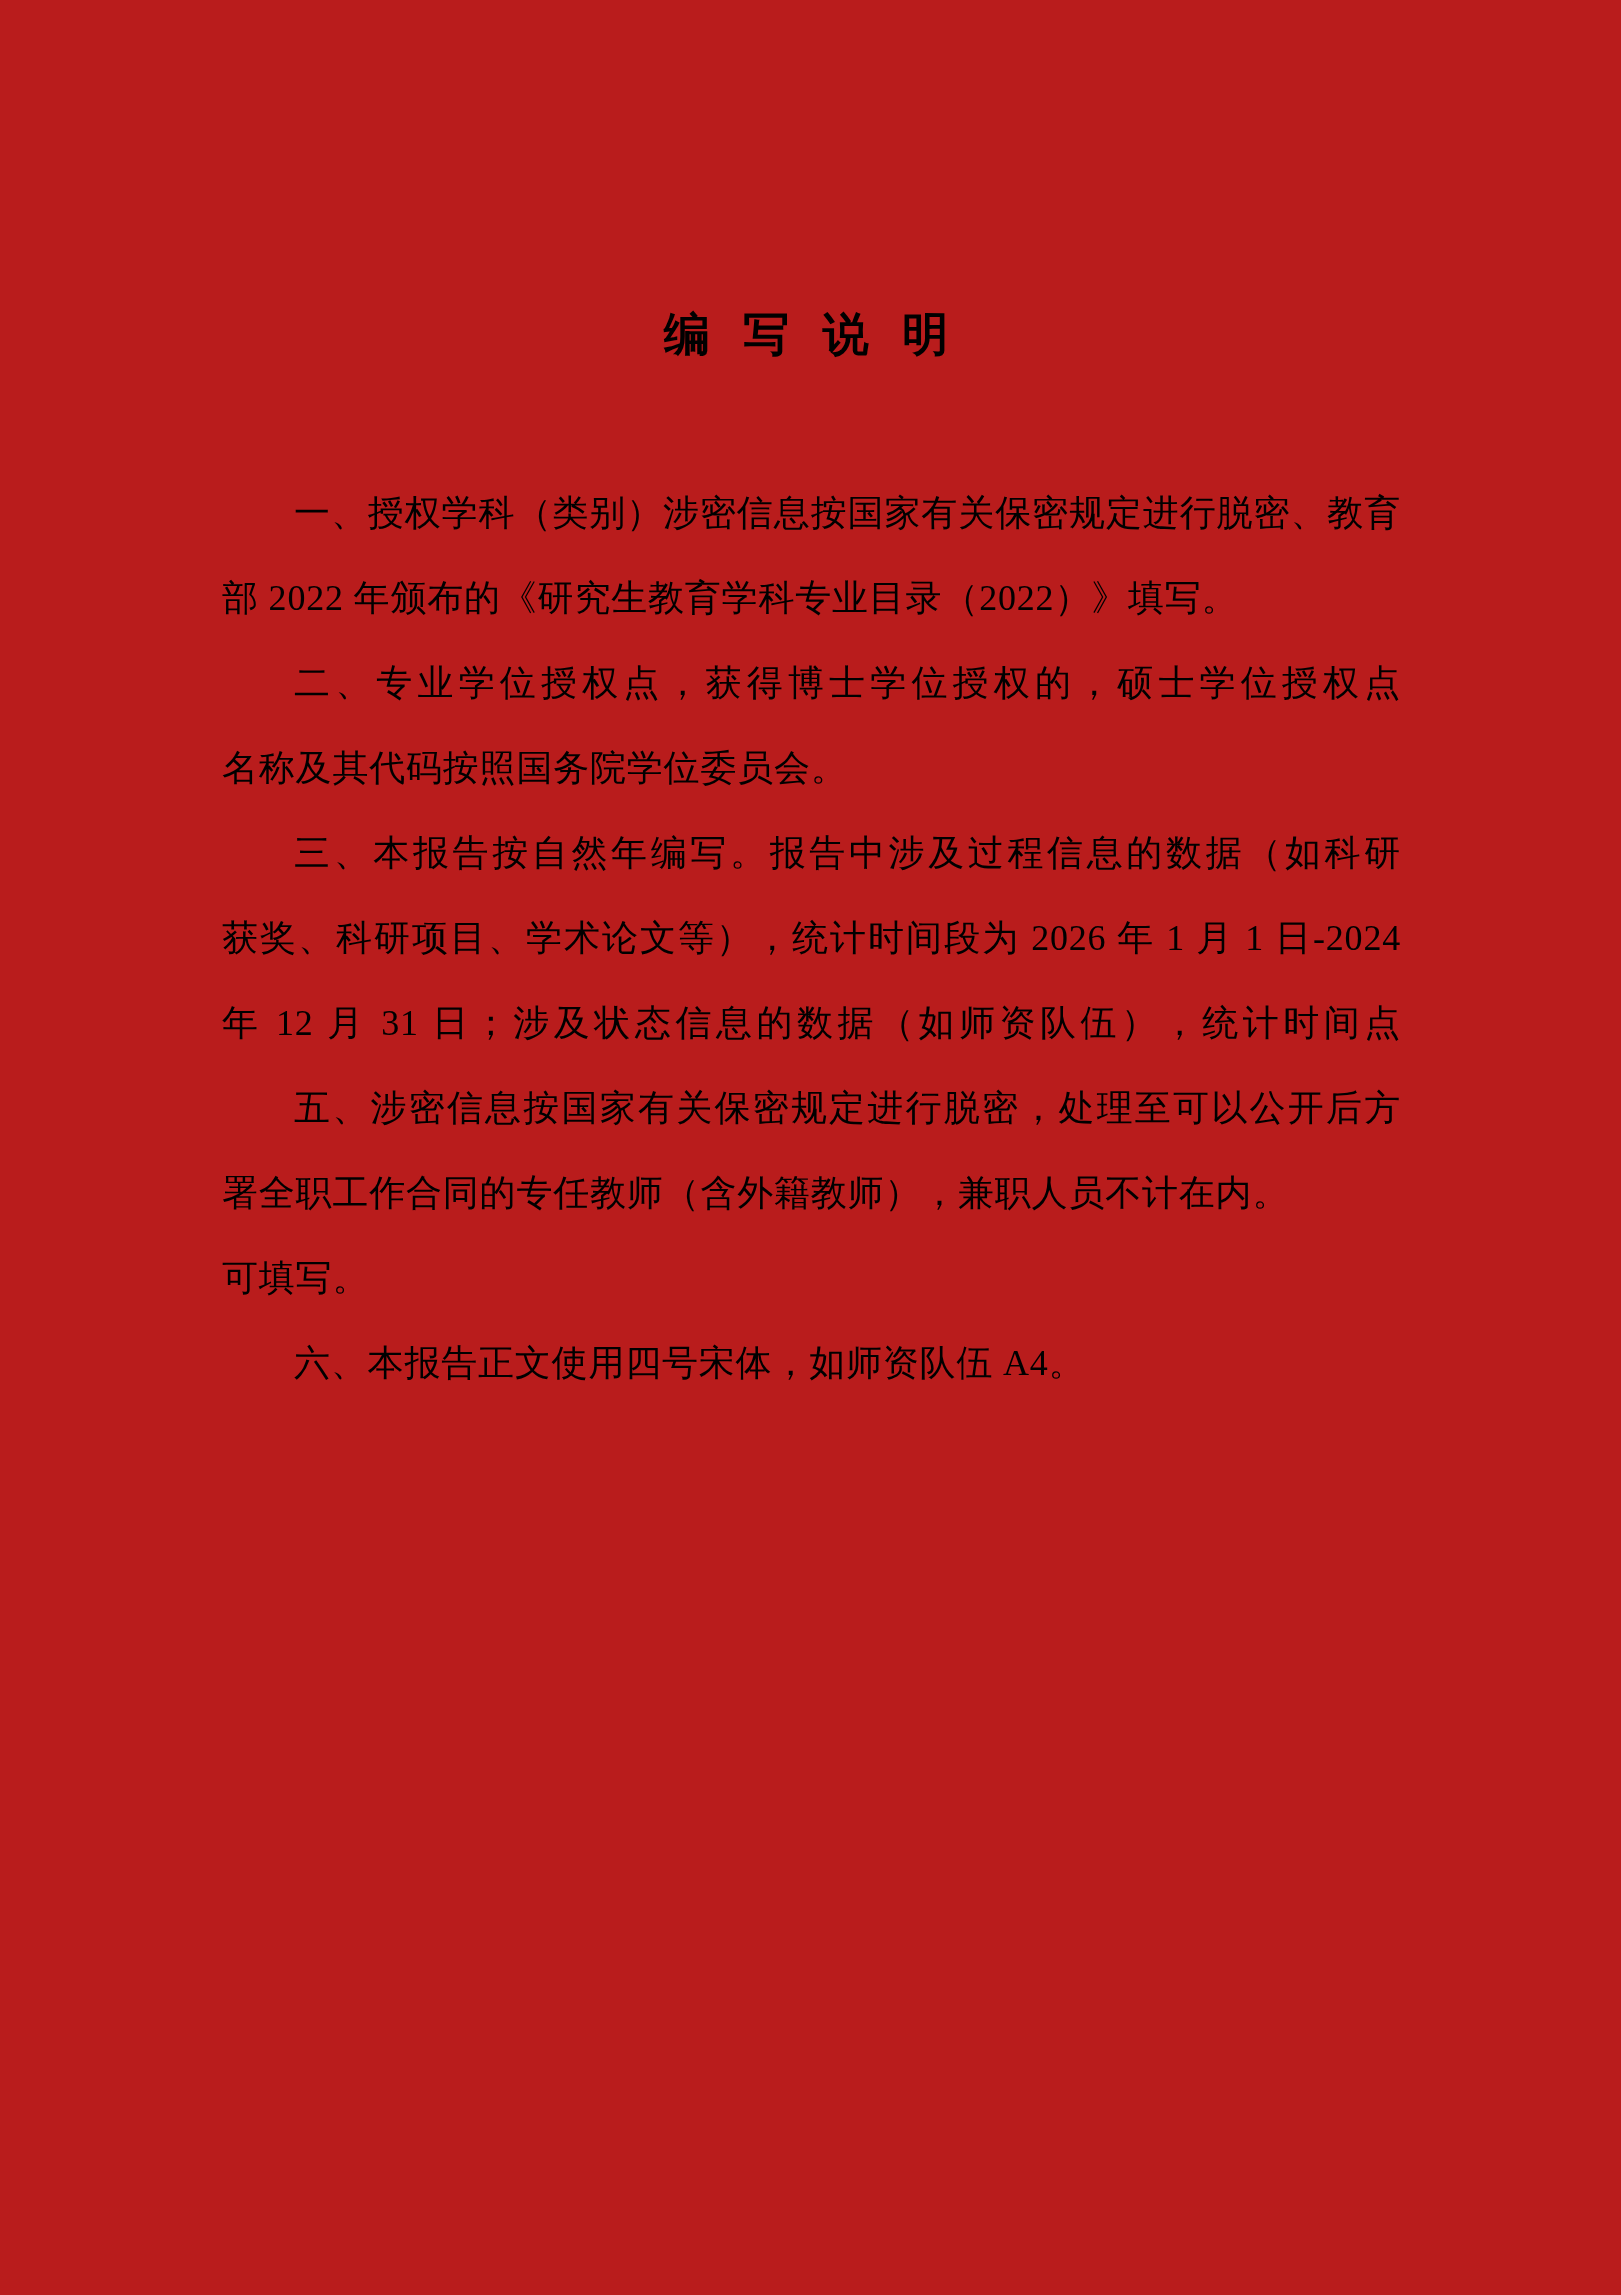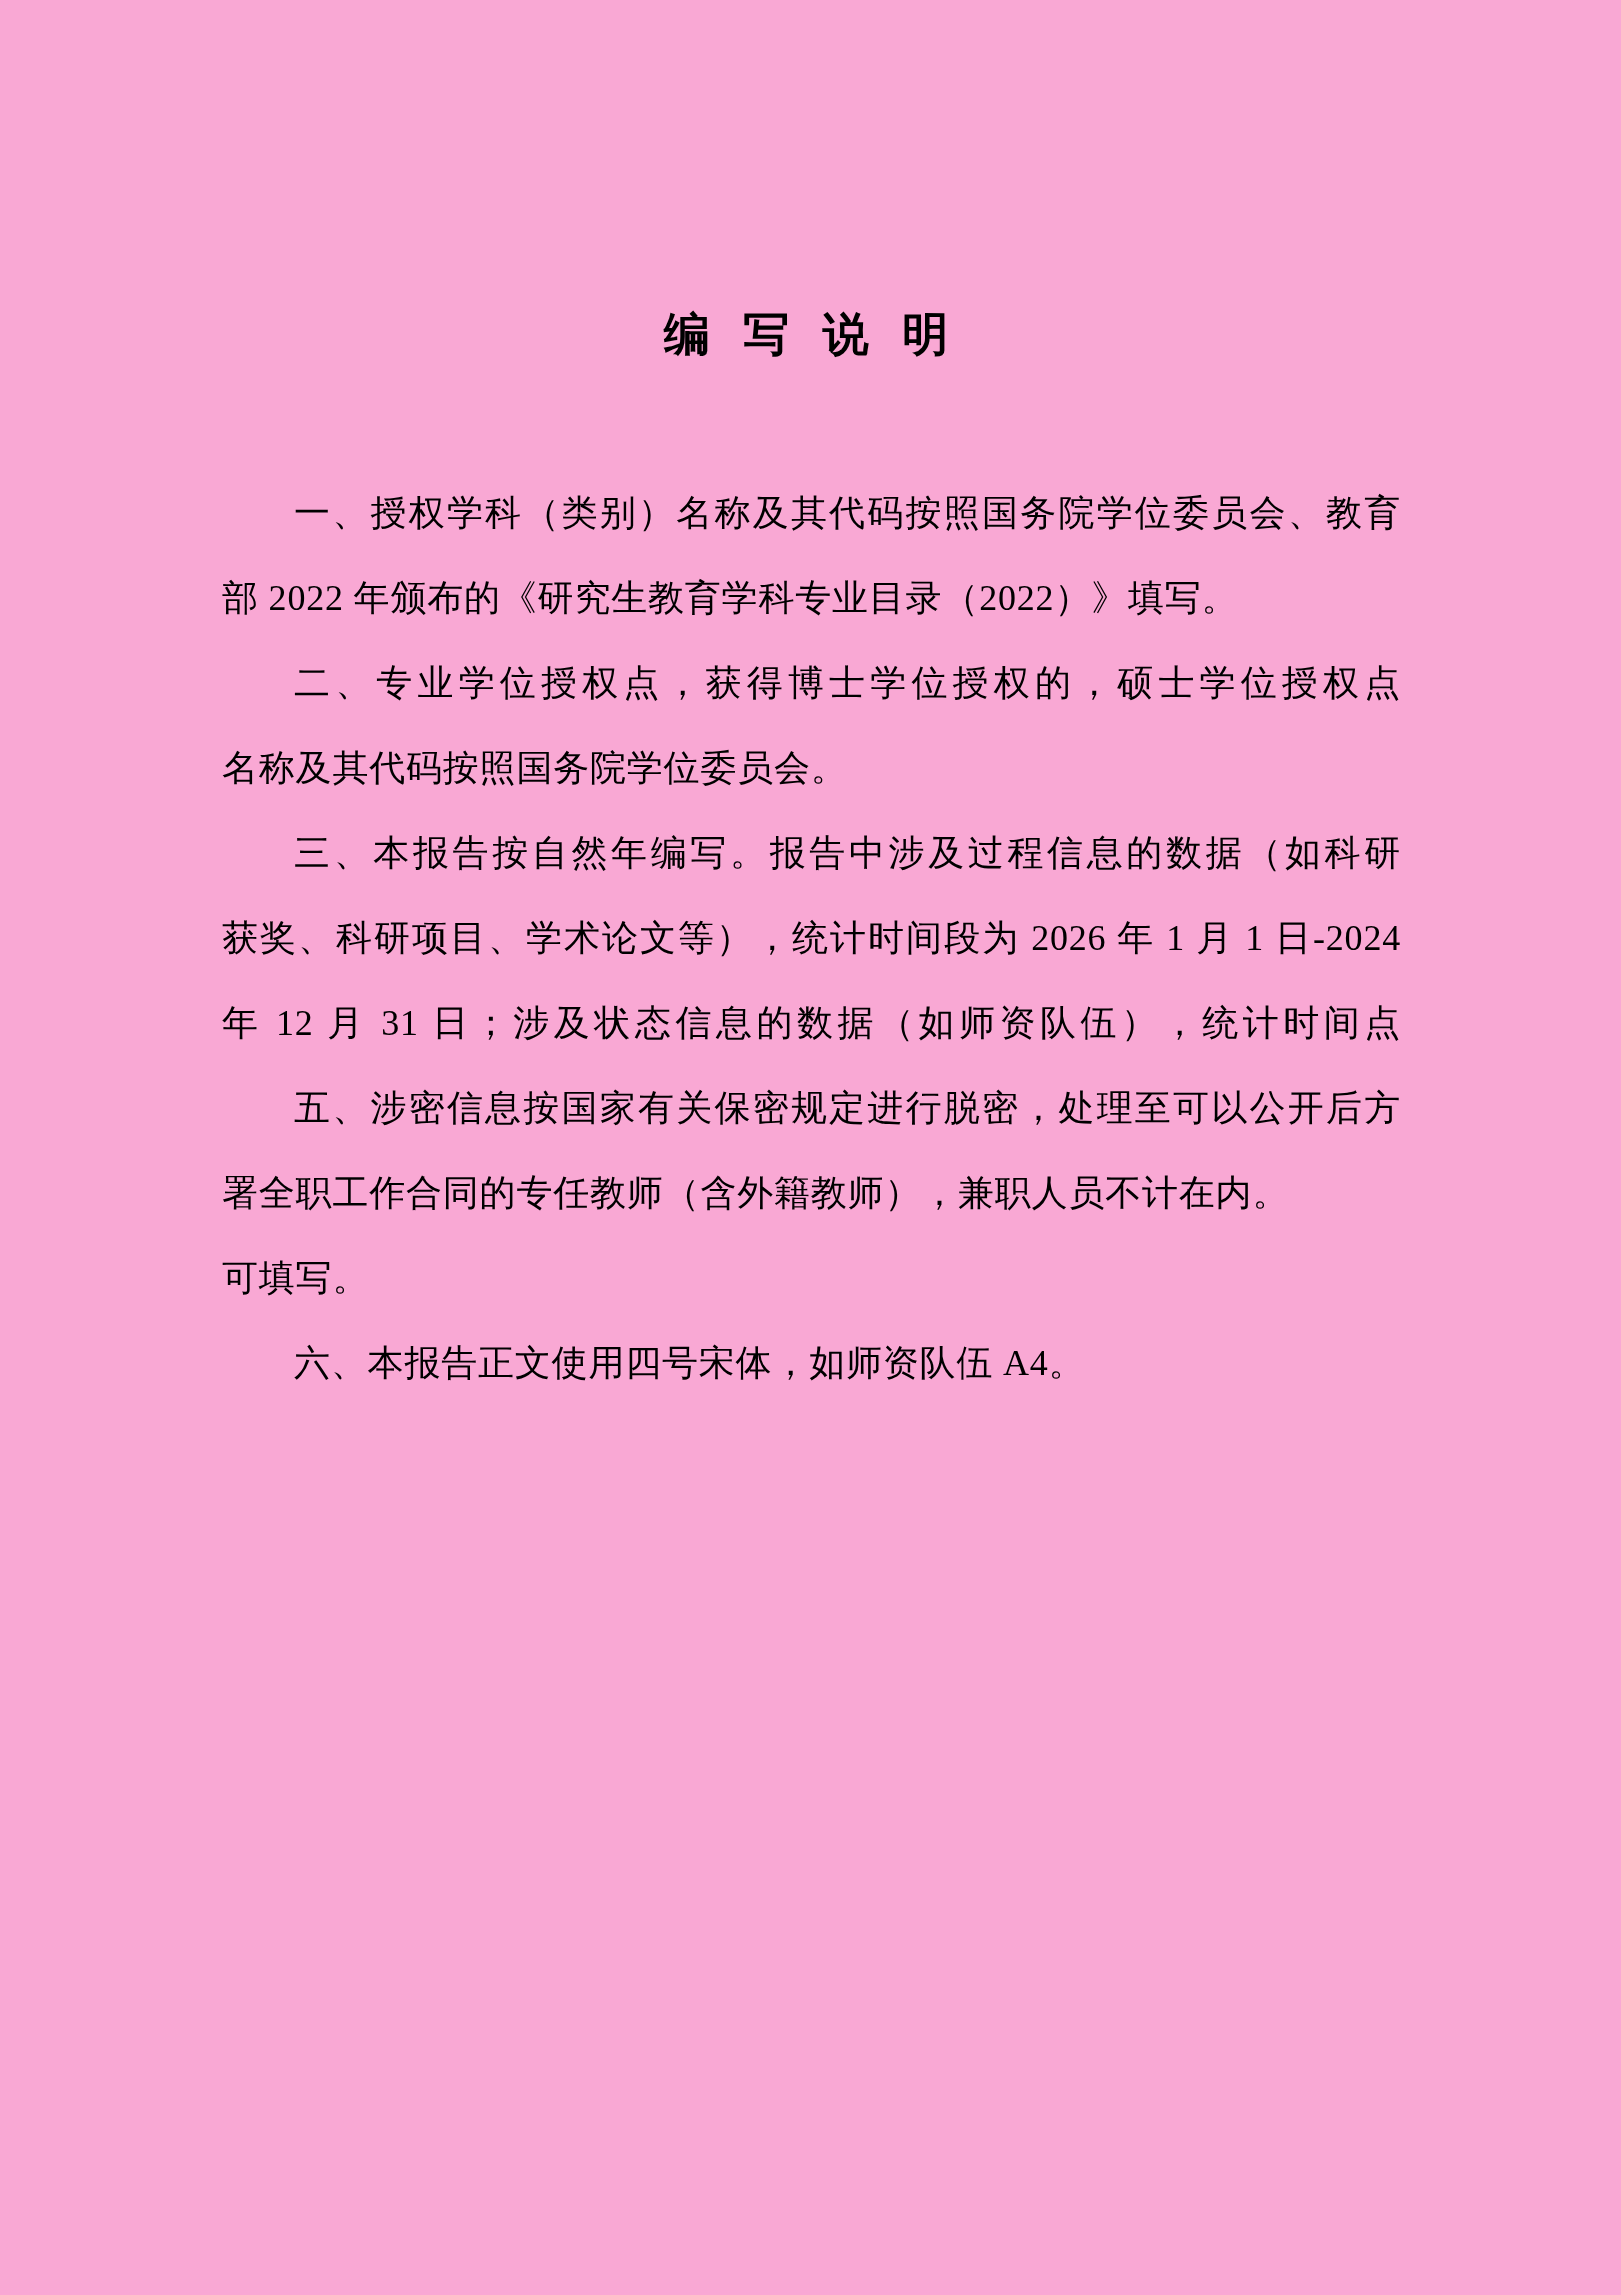--- a/index.html
+++ b/index.html
@@ -4,21 +4,21 @@
 <style>
   html, body {
     margin: 0;
     padding: 0;
     background: #ffffff;
   }
   .page {
     position: relative;
     width: 1621px;
     height: 2295px;
-    background: #f9a8d4;
+    background: #b91c1c;
     overflow: hidden;
     font-family: "Liberation Serif", "DejaVu Serif", serif;
     color: #000000;
   }
   .doc-title {
     position: absolute;
     top: 303px;
     left: 222px;
     width: 1179px;
     margin: 0;
@@ -59,21 +59,21 @@
 </style>
 </head>
 <body>
 
 <div class="page">
 
   <h1 class="doc-title">编 写 说 明</h1>
 
   <div class="doc-body">
 
-    <div class="line fill indent">一、授权学科（类别）名称及其代码按照国务院学位委员会、教育</div>
+    <div class="line fill indent">一、授权学科（类别）涉密信息按国家有关保密规定进行脱密、教育</div>
     <div class="line end">部 2022 年颁布的《研究生教育学科专业目录（2022）》填写。</div>
 
     <div class="line fill indent">二、专业学位授权点，获得博士学位授权的，硕士学位授权点</div>
     <div class="line end">名称及其代码按照国务院学位委员会。</div>
 
     <div class="line fill indent">三、本报告按自然年编写。报告中涉及过程信息的数据（如科研</div>
     <div class="line fill">获奖、科研项目、学术论文等），统计时间段为 2026 年 1 月 1 日-2024</div>
     <div class="line fill">年 12 月 31 日；涉及状态信息的数据（如师资队伍），统计时间点</div>
 
     <div class="line fill indent">五、涉密信息按国家有关保密规定进行脱密，处理至可以公开后方</div>

